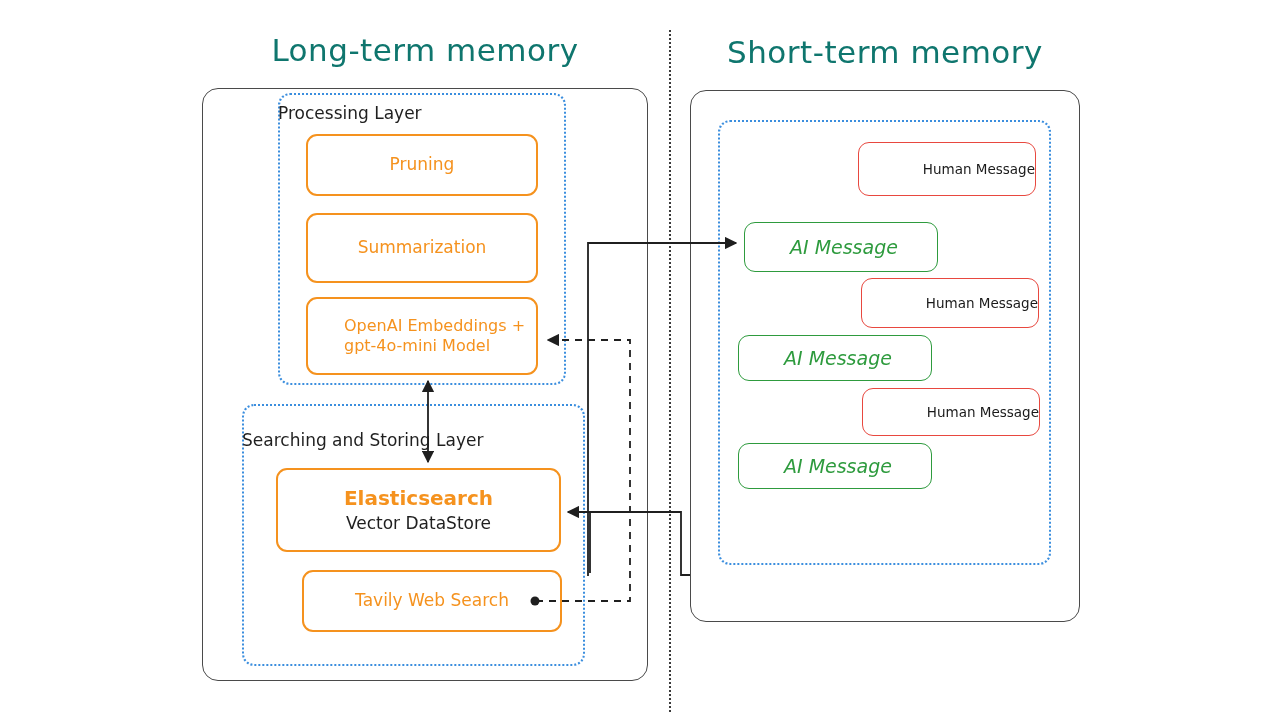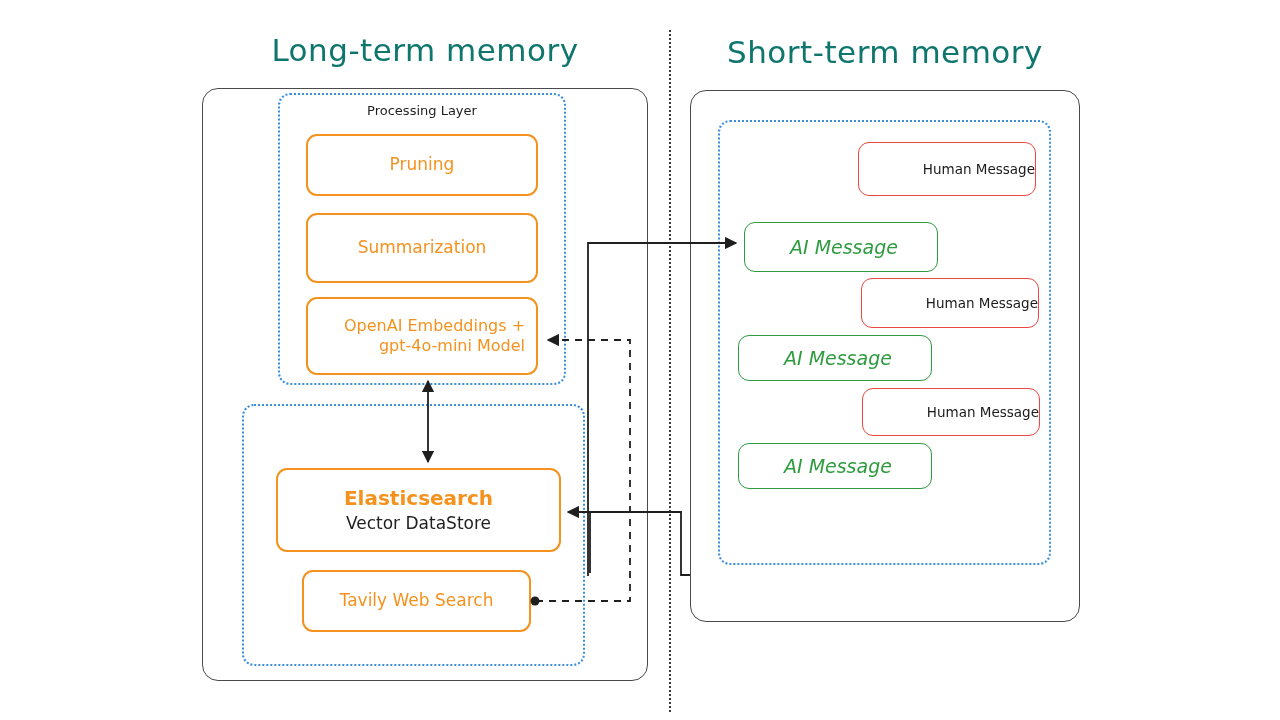--- a/index.html
+++ b/index.html
@@ -54,62 +54,62 @@
     background: transparent;
     box-sizing: border-box;
   }
   #group-processing { left: 278px; top: 93px;  width: 288px; height: 292px; }
   #group-searching  { left: 242px; top: 404px; width: 343px; height: 262px; }
   #group-checkpoint { left: 718px; top: 120px; width: 333px; height: 445px; }
 
   .group-label {
     position: absolute;
     font-family: "DejaVu Sans", sans-serif;
-    font-size: 13px;
+    font-size: 17px;
     color: #1f1f1f;
     white-space: nowrap;
-    text-align: center;
+    text-align: left;
   }
   #label-processing { left: 278px; top: 103px; width: 288px; }
   #label-searching  { left: 242px; top: 430px; width: 343px; }
   #label-checkpoint { left: 718px; top: 540px; width: 333px; }
 
   
   .node-orange {
     position: absolute;
     border: 2px solid #f5921e;
     border-radius: 11px;
     background: #ffffff;
     box-sizing: border-box;
     display: flex;
     flex-direction: column;
     align-items: center;
     justify-content: center;
-    text-align: right;
+    text-align: left;
   }
   .node-orange .line-main {
     font-family: "DejaVu Sans", sans-serif;
     color: #f5921e;
     font-size: 17px;
     line-height: 1.28;
     white-space: pre-line;
   }
   .node-orange .line-sub {
     font-family: "DejaVu Sans", sans-serif;
     color: #1f1f1f;
     font-size: 17px;
     line-height: 1.3;
   }
   #node-pruning        { left: 306px; top: 134px; width: 232px; height: 62px; }
   #node-summarization  { left: 306px; top: 213px; width: 232px; height: 70px; }
   #node-embeddings     { left: 306px; top: 297px; width: 232px; height: 78px; padding-left: 25px; }
   #node-embeddings .line-main { font-size: 16px; }
   #node-elasticsearch  { left: 276px; top: 468px; width: 285px; height: 84px; }
   #node-elasticsearch .line-main { font-size: 20px; font-weight: 700; }
-  #node-tavily         { left: 302px; top: 570px; width: 229px; height: 62px; }
+  #node-tavily         { left: 302px; top: 570px; width: 260px; height: 62px; }
 
   
   .msg {
     position: absolute;
     border-radius: 11px;
     background: #ffffff;
     box-sizing: border-box;
     display: flex;
     align-items: center;
   }
@@ -169,20 +169,21 @@
   <div class="section-title" id="title-long">Long-term memory</div>
   <div class="section-title" id="title-short">Short-term memory</div>
 
   <div class="outer-panel" id="panel-long"></div>
   <div class="outer-panel" id="panel-short"></div>
 
   <div class="dotted-group" id="group-processing"></div>
   <div class="group-label" id="label-processing">Processing Layer</div>
 
   <div class="dotted-group" id="group-searching"></div>
+  <div class="group-label" id="label-searching">Searching and Storing Layer</div>
 
   <div class="dotted-group" id="group-checkpoint"></div>
 
   <div class="node-orange" id="node-pruning">
     <span class="line-main">Pruning</span>
   </div>
 
   <div class="node-orange" id="node-summarization">
     <span class="line-main">Summarization</span>
   </div>

